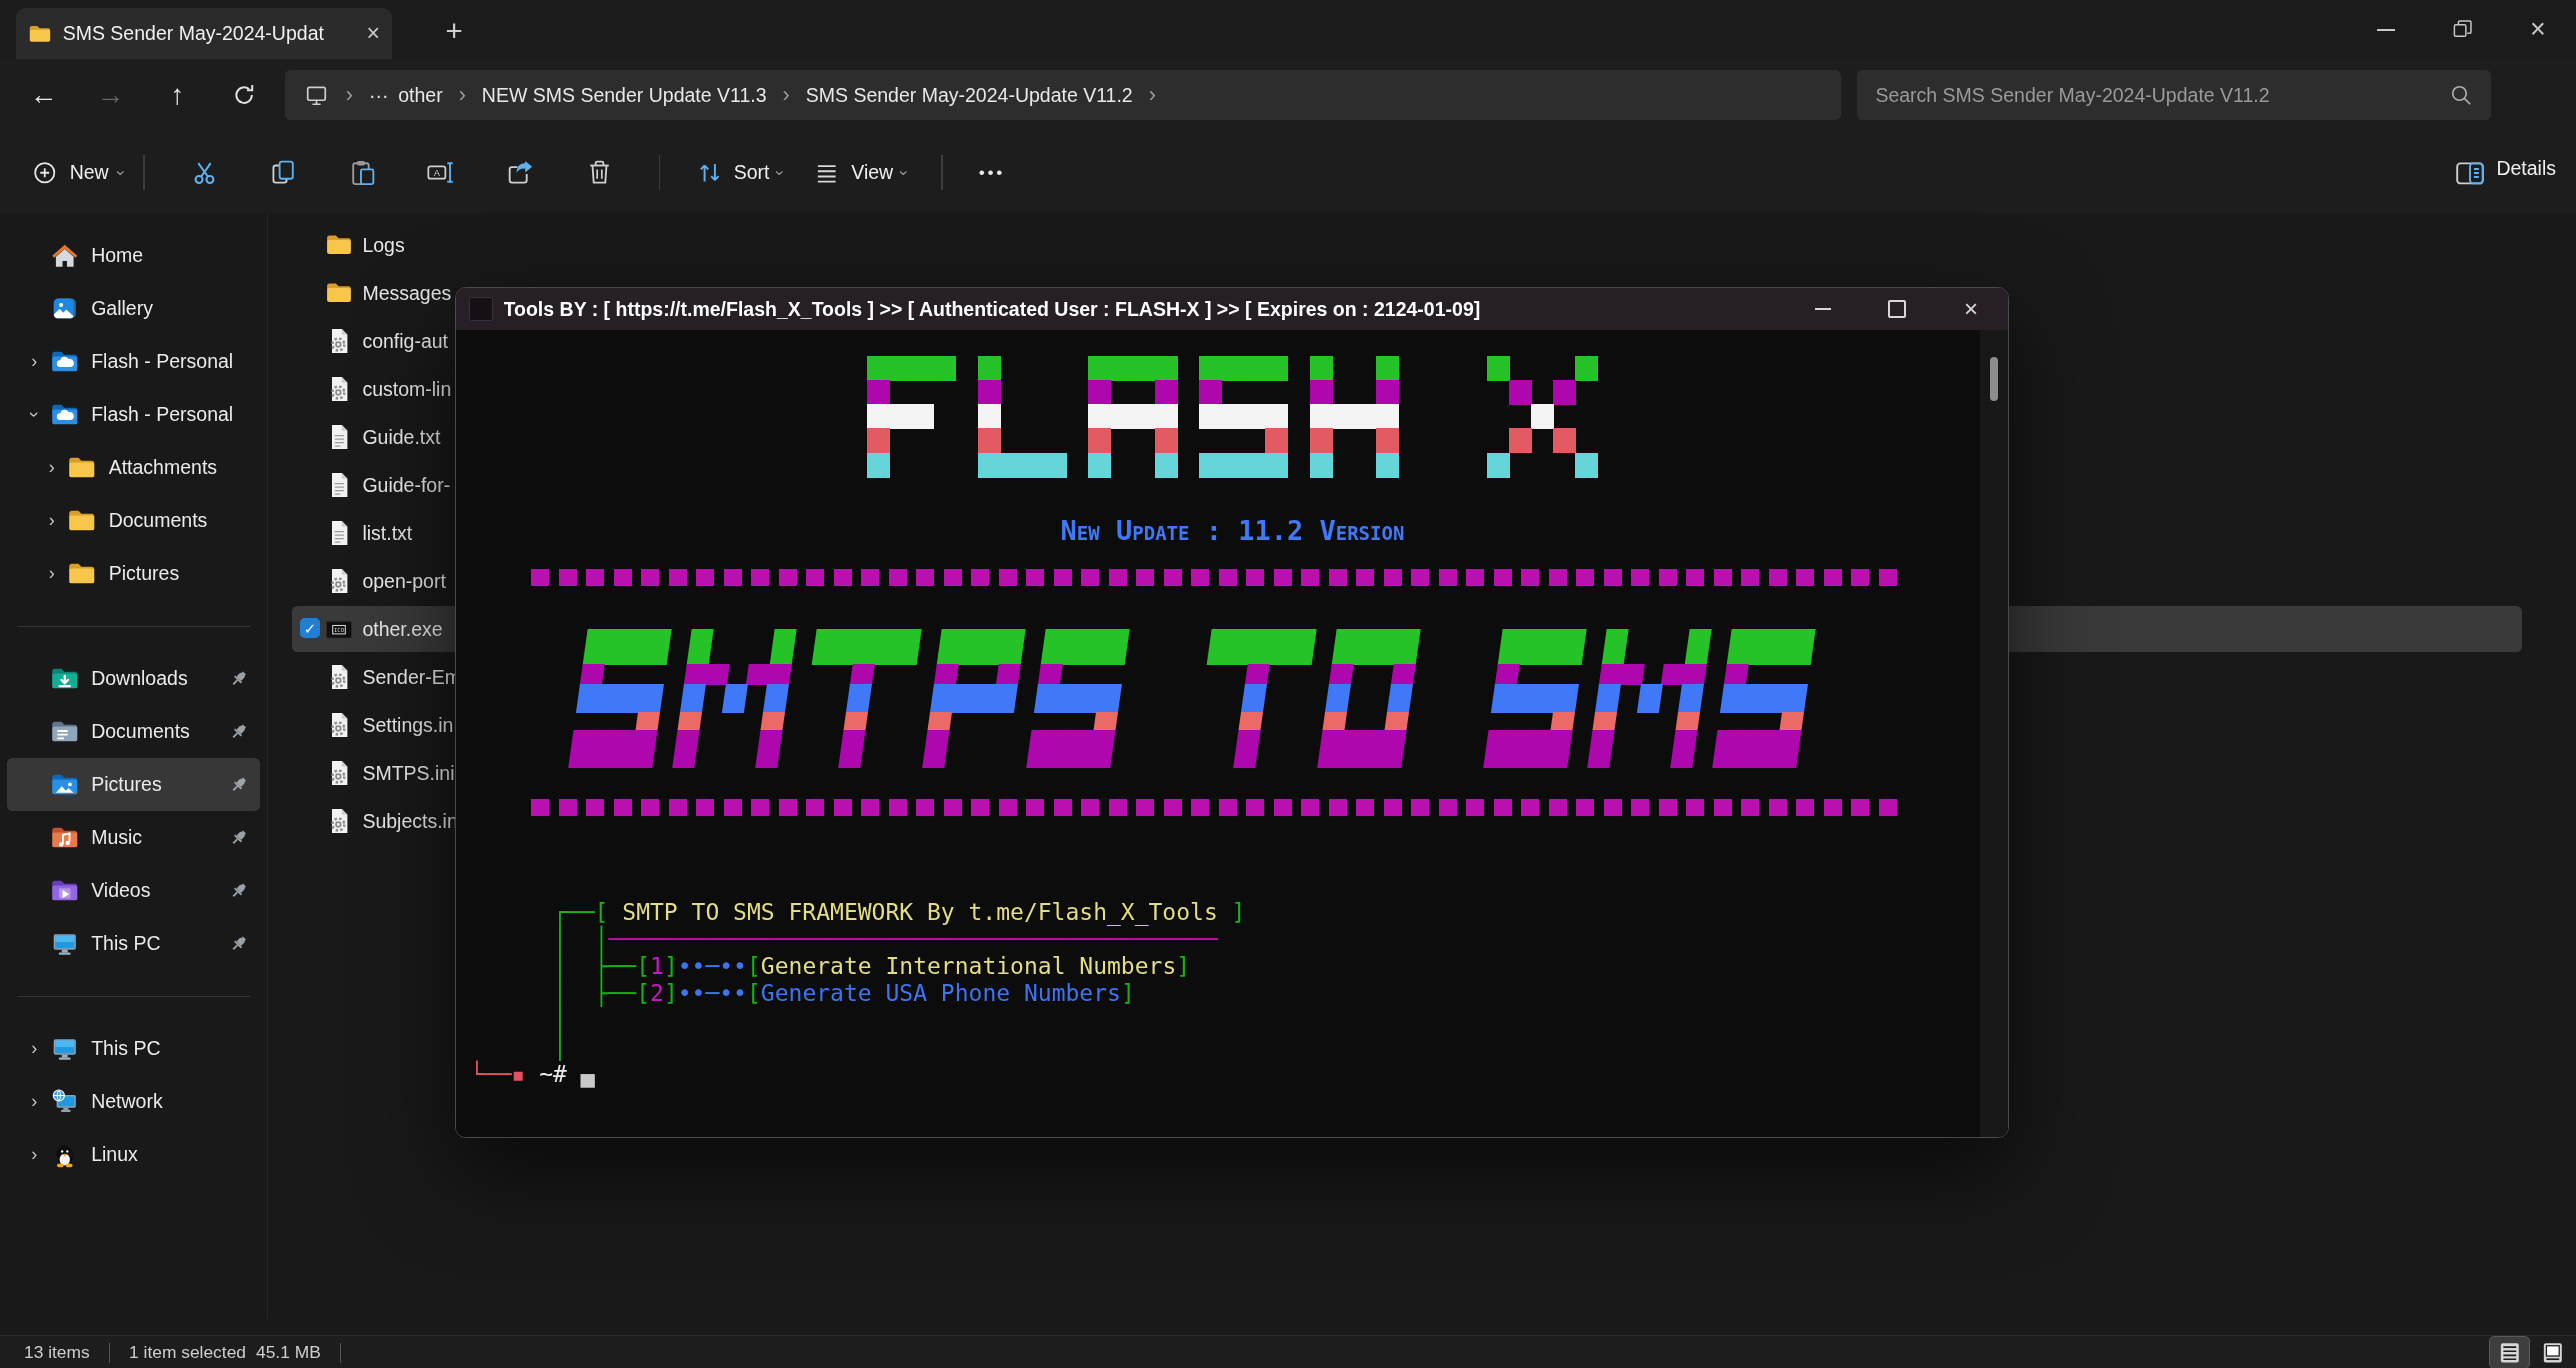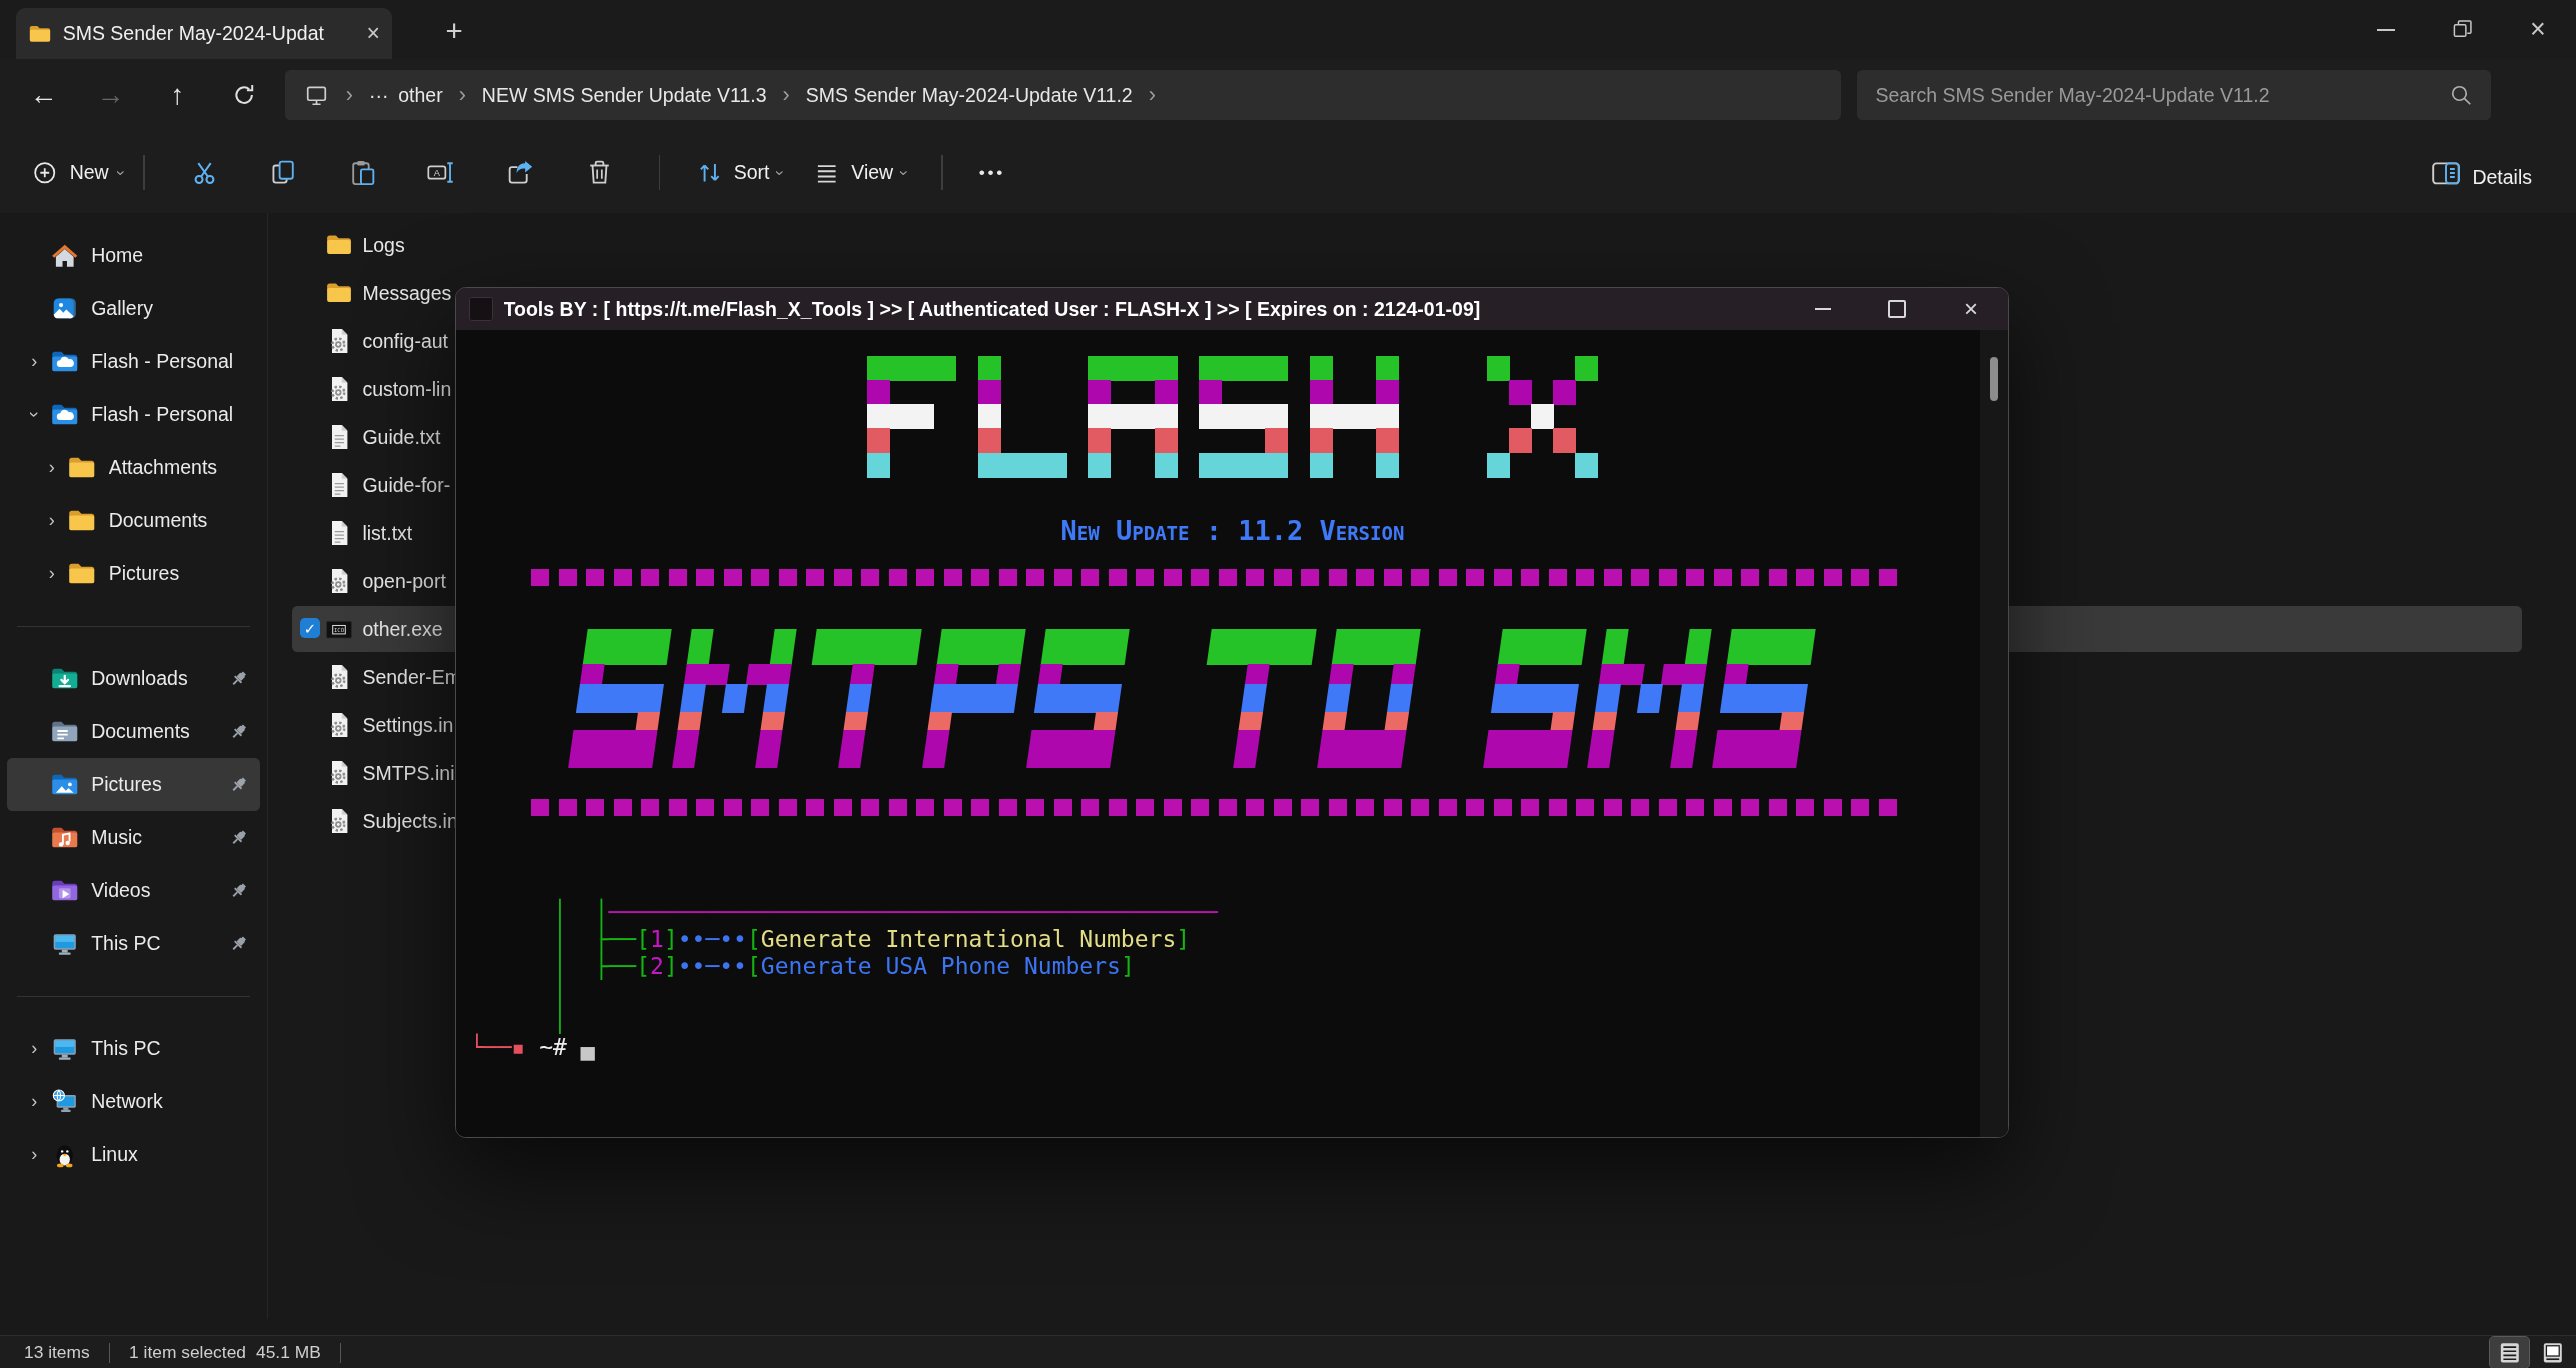--- a/index.html
+++ b/index.html
@@ -44,21 +44,21 @@
   .newbtn .ic{width:29.5px;height:29.5px;}
   .newbtn .lbl{color:#f0f0f0;font-size:19.5px;margin:0 9.4px 0 10.7px;}
   .newbtn .chev{font-size:16px;}
   .tsep{width:1.3px;height:35px;background:#3d3d3d;margin:0 20px;flex:none;}
   .tbico{width:31px;height:31px;margin:0 24px;flex:none;}
   .ddbtn{display:flex;align-items:center;margin:0 14.8px;}
   .ddbtn .ic{width:29.5px;height:29.5px;}
   .ddbtn .lbl{color:#f0f0f0;font-size:19.5px;margin:0 8px 0 9.4px;}
   .ddbtn .chev{font-size:16px;}
   .morebtn{color:#e8e8e8;font-size:17.4px;letter-spacing:2.7px;margin:0 16px;}
-  .detailsbtn{display:flex;align-items:flex-end;margin-left:auto;margin-right:44px;}
+  .detailsbtn{display:flex;align-items:flex-start;margin-left:auto;margin-right:20px;}
   .detailsbtn .ic{width:32px;height:32px;}
   .detailsbtn .lbl{color:#f0f0f0;font-size:19.5px;margin-left:10.7px;}
 
   
   .main{position:absolute;left:0;top:213px;right:0;bottom:34px;background:#191919;}
   .sidebar{position:absolute;left:0;top:0;bottom:16px;width:268px;padding-top:16px;box-sizing:border-box;border-right:0.7px solid #262626;overflow:hidden;}
   .srow{height:53px;display:flex;align-items:center;margin:0 6.7px;padding-left:12px;border-radius:5.4px;}
   .srow.sel{background:#373737;}
   .exp{width:31px;font-size:18px;color:#c6c6c6;text-align:center;flex:none;}
   .exp .chev{color:#c6c6c6;}
@@ -901,20 +901,21 @@
           <i style="left:1185px;top:55px;width:21.5px;height:29px;background:#3f79f7"></i>
           <i style="left:1206px;top:55px;width:21.5px;height:29px;background:#3f79f7"></i>
           <i style="left:1206px;top:83px;width:21.5px;height:18px;background:#ec6a66"></i>
           <i style="left:1144px;top:101px;width:21.5px;height:38px;background:#ad07ad"></i>
           <i style="left:1165px;top:101px;width:21.5px;height:38px;background:#ad07ad"></i>
           <i style="left:1185px;top:101px;width:21.5px;height:38px;background:#ad07ad"></i>
           <i style="left:1206px;top:101px;width:21.5px;height:38px;background:#ad07ad"></i>
         </div>
       <div class="dash" id="dash2" style="top: 469px; background: repeating-linear-gradient(90deg, rgb(186, 16, 176) 0px, rgb(186, 16, 176) 18px, transparent 18px, transparent 27.5px);"></div>
       <div class="clines" id="clines">
+          <div class="cline"><span style="color: rgb(19, 180, 19);">      ┌──[</span><span style="color: rgb(227, 221, 133);"> SMTP TO SMS FRAMEWORK By t.me/Flash_X_Tools </span><span style="color: rgb(19, 180, 19);">]</span></div>
           <div class="cline"><span style="color: rgb(19, 180, 19);">      │  │</span><span style="color: rgb(187, 18, 175);">────────────────────────────────────────────</span></div>
           <div class="cline"><span style="color: rgb(19, 180, 19);">      │  ├──[</span><span style="color: rgb(198, 22, 198);">1</span><span style="color: rgb(19, 180, 19);">]</span><span style="color: rgb(61, 116, 242);">••─••</span><span style="color: rgb(19, 180, 19);">[</span><span style="color: rgb(227, 221, 133);">Generate International Numbers</span><span style="color: rgb(19, 180, 19);">]</span></div>
           <div class="cline"><span style="color: rgb(19, 180, 19);">      │  ├──[</span><span style="color: rgb(198, 22, 198);">2</span><span style="color: rgb(19, 180, 19);">]</span><span style="color: rgb(61, 116, 242);">••─••</span><span style="color: rgb(19, 180, 19);">[</span><span style="color: rgb(61, 116, 242);">Generate USA Phone Numbers</span><span style="color: rgb(19, 180, 19);">]</span></div>
           <div class="cline"><span style="color: rgb(19, 180, 19);">      │</span></div>
           <div class="cline"><span style="color: rgb(19, 180, 19);">      │</span></div>
           <div class="cline"><span style="color: rgb(229, 80, 94);">└──▪</span><span style="color: rgb(237, 237, 237);"> ~# </span><span style="color: rgb(200, 200, 200);">▄</span></div>
         </div>
       <div class="cscroll">
           <i class="cthumb"></i>
         </div>

